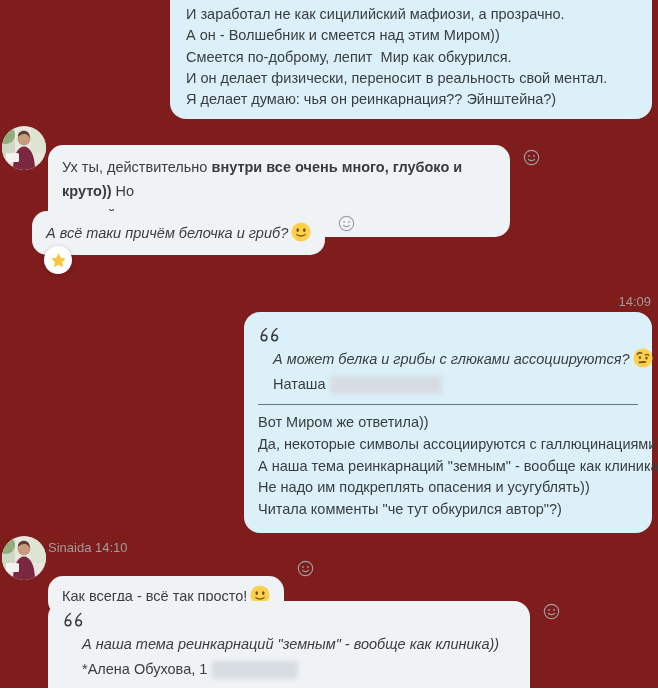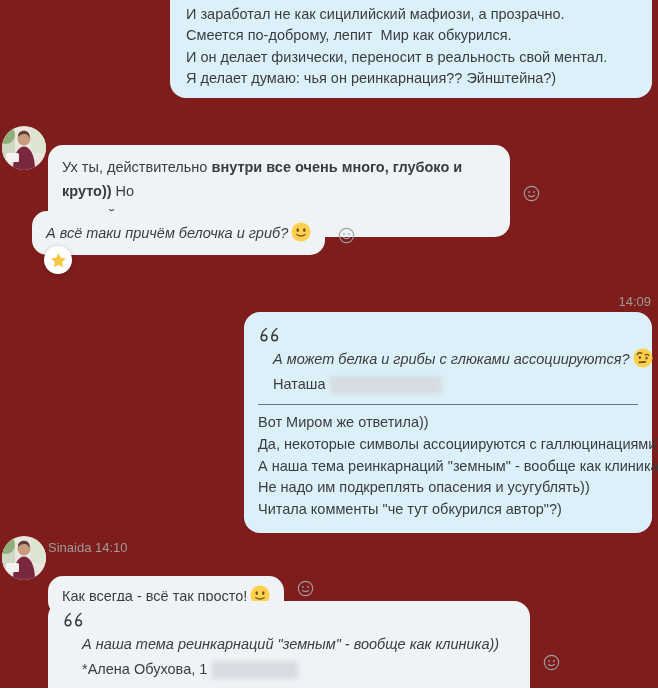--- a/index.html
+++ b/index.html
@@ -9,21 +9,21 @@
     color:#3a3d40;font-size:14.5px;
   }
   
   .bubble-out{background:#dbf0f9;}
   .bubble-in{background:#f0f3f6;}
   .msg-out-top{
     position:absolute;left:170px;top:0;width:482px;box-sizing:border-box;
     border-radius:0 0 16px 16px;padding:4px 16px 9px;
   }
   .msg-out-top .line{line-height:21.3px;white-space:pre;}
-  .msg-row{position:absolute;display:flex;align-items:center;gap:13px;}
+  .msg-row{position:absolute;display:flex;align-items:flex-start;gap:13px;}
   .bubble{border-radius:15px;padding:10px 14px;line-height:24px;box-sizing:border-box;}
   .bubble.rel{position:relative;}
   .meta{position:absolute;font-size:13px;color:#9c9c99;line-height:15px;}
   .avatar{position:absolute;width:44px;height:44px;border-radius:50%;overflow:hidden;}
   .time-right{position:absolute;right:7px;top:294px;font-size:13px;color:#9c9c99;margin-left:24px;}
   
   .msg-out-quote{
     position:absolute;left:244px;top:312px;width:408px;box-sizing:border-box;
     border-radius:16px;padding:14px 14px 12px;
   }
@@ -51,20 +51,21 @@
   }
   b{font-weight:700;}
 </style>
 </head>
 <body>
 
 <div class="screen">
 
   <div class="msg-out-top bubble-out">
     <div class="line">И заработал не как сицилийский мафиози, а прозрачно.</div>
+    <div class="line">А он - Волшебник и смеется над этим Миром))</div>
     <div class="line">Смеется по-доброму, лепит  Мир как обкурился.</div>
     <div class="line">И он делает физически, переносит в реальность свой ментал.</div>
     <div class="line">Я делает думаю: чья он реинкарнация?? Эйнштейна?)</div>
   </div>
 
   <div class="avatar" style="left:2px;top:126px;">
     <svg width="44" height="44" viewBox="0 0 44 44">
       <rect width="44" height="44" fill="#e9e7e0"></rect>
       <rect x="0" y="0" width="13" height="32" fill="#cfd8c2"></rect>
       <circle cx="4" cy="9" r="9" fill="#8fae7a"></circle>

